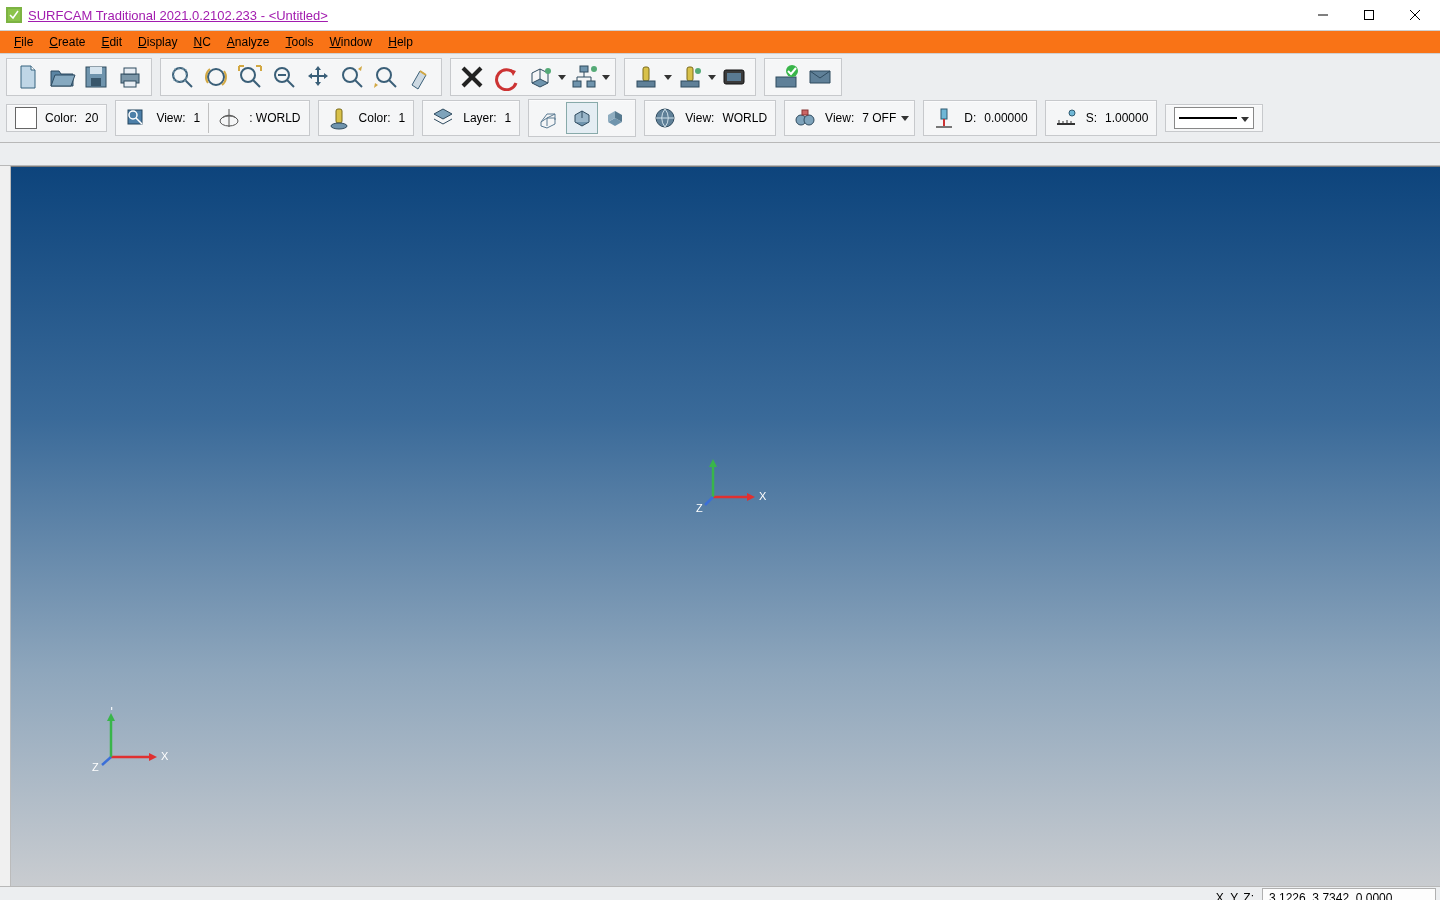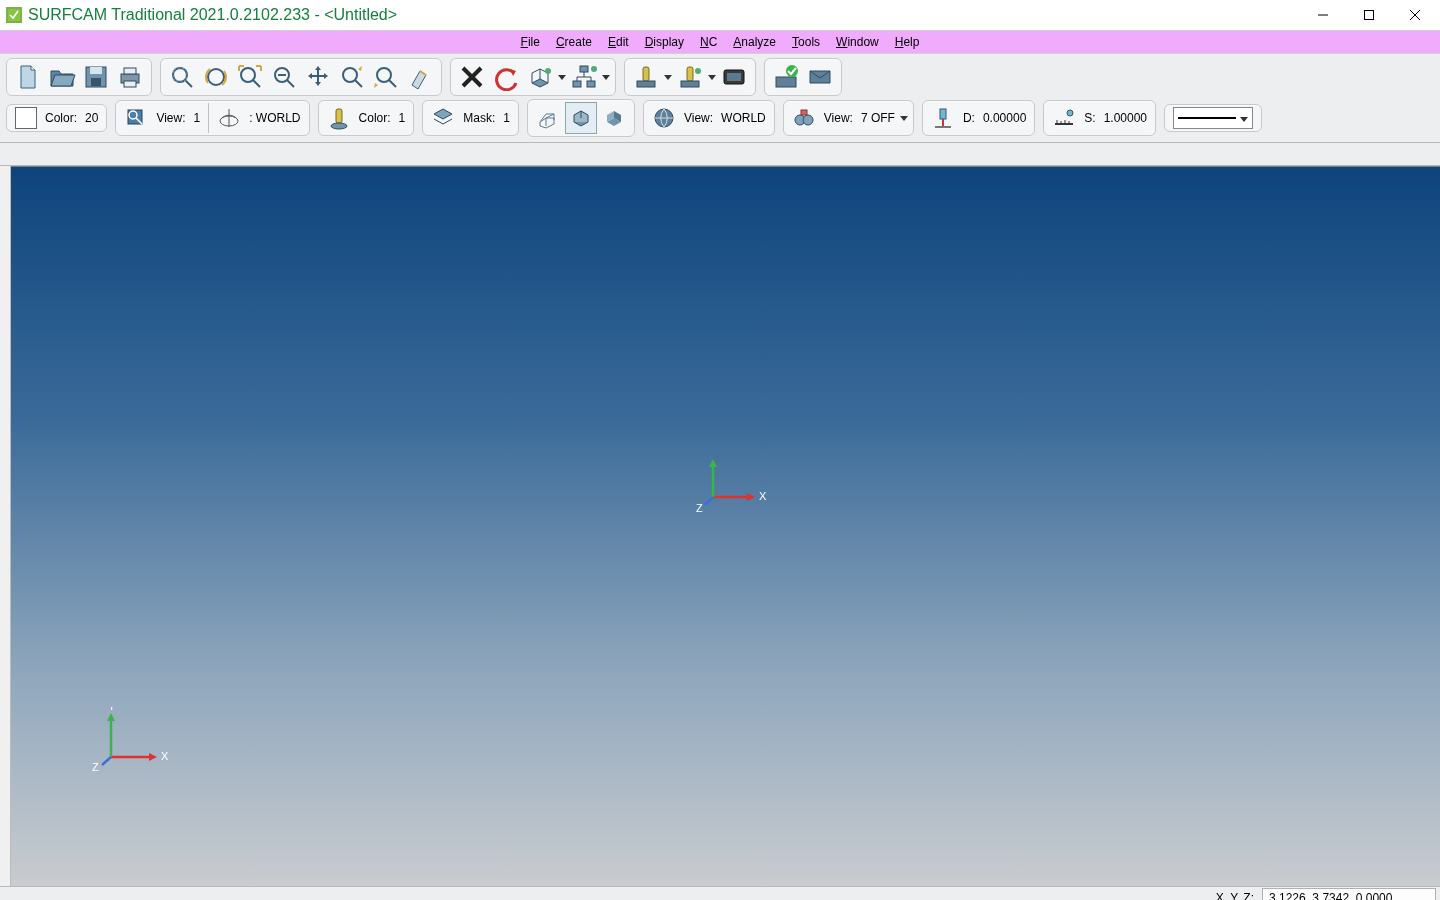--- a/index.html
+++ b/index.html
@@ -3,35 +3,35 @@
 <meta charset="utf-8">
 <style>
  html,body{margin:0;padding:0;width:1440px;height:900px;overflow:hidden;
    font-family:"Microsoft YaHei","Segoe UI",Tahoma,sans-serif;font-size:12px;
    color:#000;background:#fff;user-select:none;}
  
  .titlebar{height:30px;background:#fff;border-bottom:1px solid #d0d0d0;
    display:flex;align-items:center;padding:0 2px 0 6px;}
  .titlebar .appicon{width:16px;height:16px;background:#7cb342;margin-right:6px;
    display:flex;align-items:center;justify-content:center;}
- .titlebar .title{flex:0 0 auto;font-size:16px;color:#15803d;}
+ .titlebar .title{flex:0 0 auto;font-size:13px;color:#a21caf;text-decoration:underline;}
  .titlebar .spacer{flex:1;}
  .winbtn{width:46px;height:30px;display:flex;align-items:center;justify-content:center;}
  .winbtn svg{display:block;}
  
- .menubar{height:22px;background:#f0abfc;display:flex;align-items:center;
-   padding:0 6px;border-bottom:1px solid #d0d0d0;justify-content:center;}
+ .menubar{height:22px;background:#f97316;display:flex;align-items:center;
+   padding:0 6px;border-bottom:1px solid #d0d0d0;}
  .menuitem{padding:2px 8px;font-size:12px;}
  .menuitem u{text-decoration:underline;}
  
  .toolbars{background:#eceef0;border-bottom:1px solid #b8b8b8;
    padding:4px 6px 2px 6px;}
  .tbrow{display:flex;align-items:center;flex-wrap:nowrap;margin-bottom:3px;}
  .tbgroup{display:flex;align-items:center;background:#f5f6f7;
-   border:1px solid #c7c9cc;border-radius:6px;padding:2px 4px;margin-right:8px;
+   border:1px solid #c7c9cc;border-radius:0;padding:2px 4px;margin-right:8px;
    box-shadow:0 1px 0 rgba(255,255,255,.6) inset;}
  .tbbtn{width:32px;height:32px;display:flex;align-items:center;justify-content:center;
    margin:0 1px;border-radius:2px;}
  .tbbtn2{width:30px;height:30px;display:flex;align-items:center;justify-content:center;margin:0 1px;}
  .tbsep{width:1px;height:30px;background:#c0c0c0;margin:0 4px;}
  .label{font-size:12px;margin:0 4px;white-space:nowrap;}
  .colorbox{width:20px;height:20px;border:1px solid #666;background:#fff;margin:0 4px;}
  .strip{height:22px;background:#eceef0;border-bottom:1px solid #b8b8b8;}
  .leftpad{width:10px;background:#f0f0f0;border-right:1px solid #bbb;}
  
@@ -315,21 +315,21 @@
     <span class="label">Color:</span>
     <span class="label">1</span>
   </div>
   <div class="tbgroup">
     <div class="tbbtn2">
       <svg class="ic2" viewBox="0 0 24 24">
             <path d="M12 3l9 5-9 5-9-5z" fill="#7ea3bb" stroke="#2f4b5f"></path>
             <path d="M3 13l9 5 9-5" fill="none" stroke="#2f4b5f"></path>
           </svg>
         </div>
-    <span class="label">Mask:</span>
+    <span class="label">Layer:</span>
     <span class="label">1</span>
   </div>
   <div class="tbgroup">
     <div class="tbbtn2">
       <svg class="ic2" viewBox="0 0 24 24">
             <path d="M4 16l6-4 8 0 0 6-8 4-6-2z M10 12l0 8 M10 12l8-4 0 6 M4 16l6-8 8 0" fill="none" stroke="#5a7a92"></path>
           </svg>
         </div>
     <div class="tbbtn2" style="border:1px solid #8aa;background:#e4edf3;">
       <svg class="ic2" viewBox="0 0 24 24">

